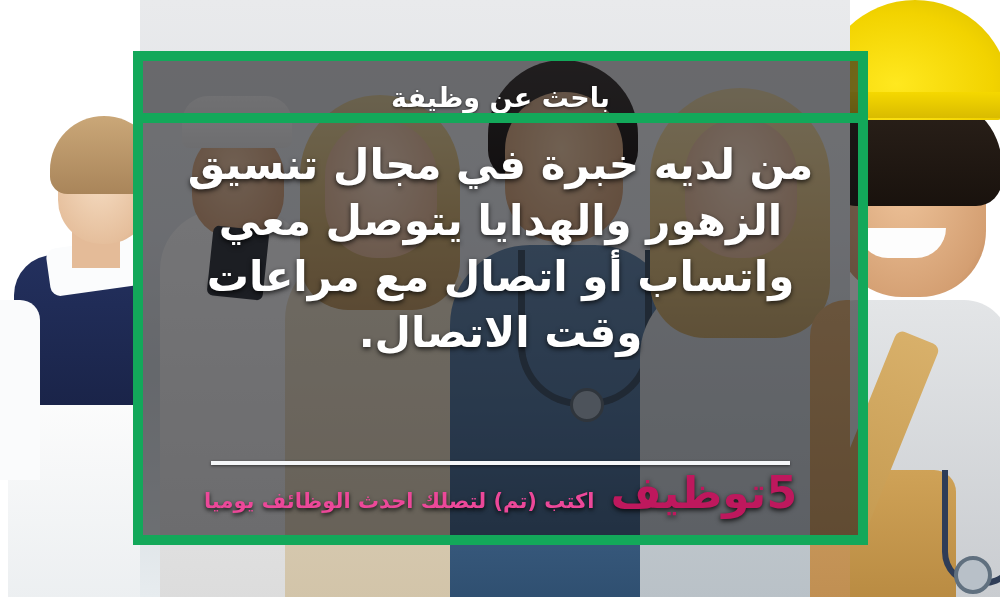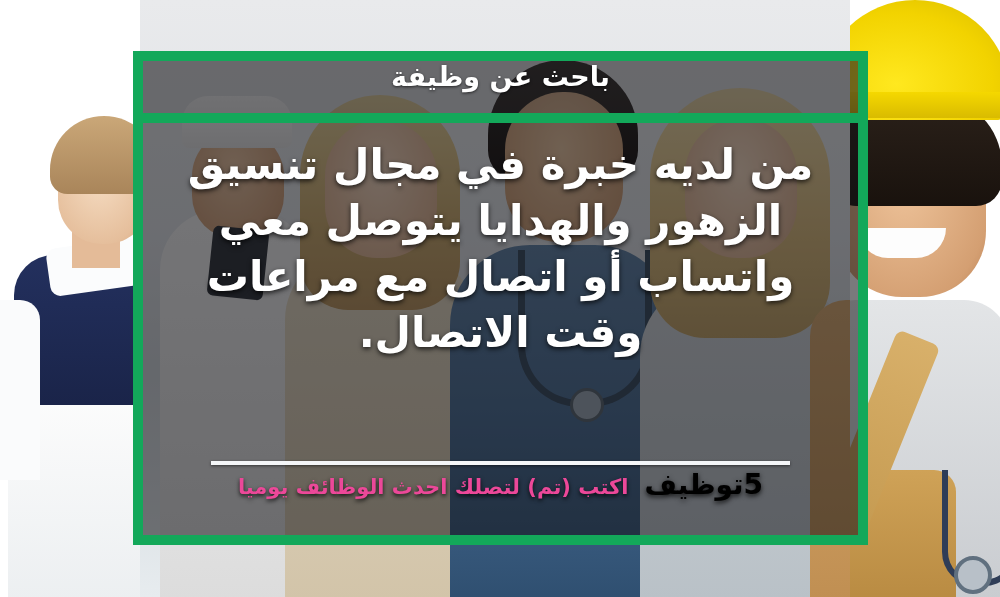--- a/index.html
+++ b/index.html
@@ -225,21 +225,21 @@
     display: flex;
     flex-direction: column;
   }
 
   .header-bar {
     position: relative;
     height: 52px;
     flex: 0 0 52px;
     background: rgba(28, 28, 30, 0.62);
     display: flex;
-    align-items: flex-start;
+    align-items: flex-end;
     justify-content: center;
     overflow: hidden;
   }
   .header-title {
     color: #ffffff;
     font-size: 27px;
     font-weight: bold;
     letter-spacing: 0.5px;
     text-shadow: 0 1px 3px rgba(0,0,0,0.65);
     direction: rtl;
@@ -298,22 +298,22 @@
     top: 22px;
     display: flex;
     flex-direction: row;
     align-items: baseline;
     justify-content: center;
     gap: 16px;
     direction: rtl;
     padding: 0 18px;
   }
   .brand {
-    color: #000000;
-    font-size: 28px;
+    color: #be185d;
+    font-size: 44px;
     font-weight: bold;
     text-shadow: 0 2px 5px rgba(0,0,0,0.8);
     white-space: nowrap;
     line-height: 1;
   }
   .footer-note {
     color: #ec4899;
     font-size: 21px;
     font-weight: bold;
     text-shadow: 0 2px 4px rgba(0,0,0,0.8);

